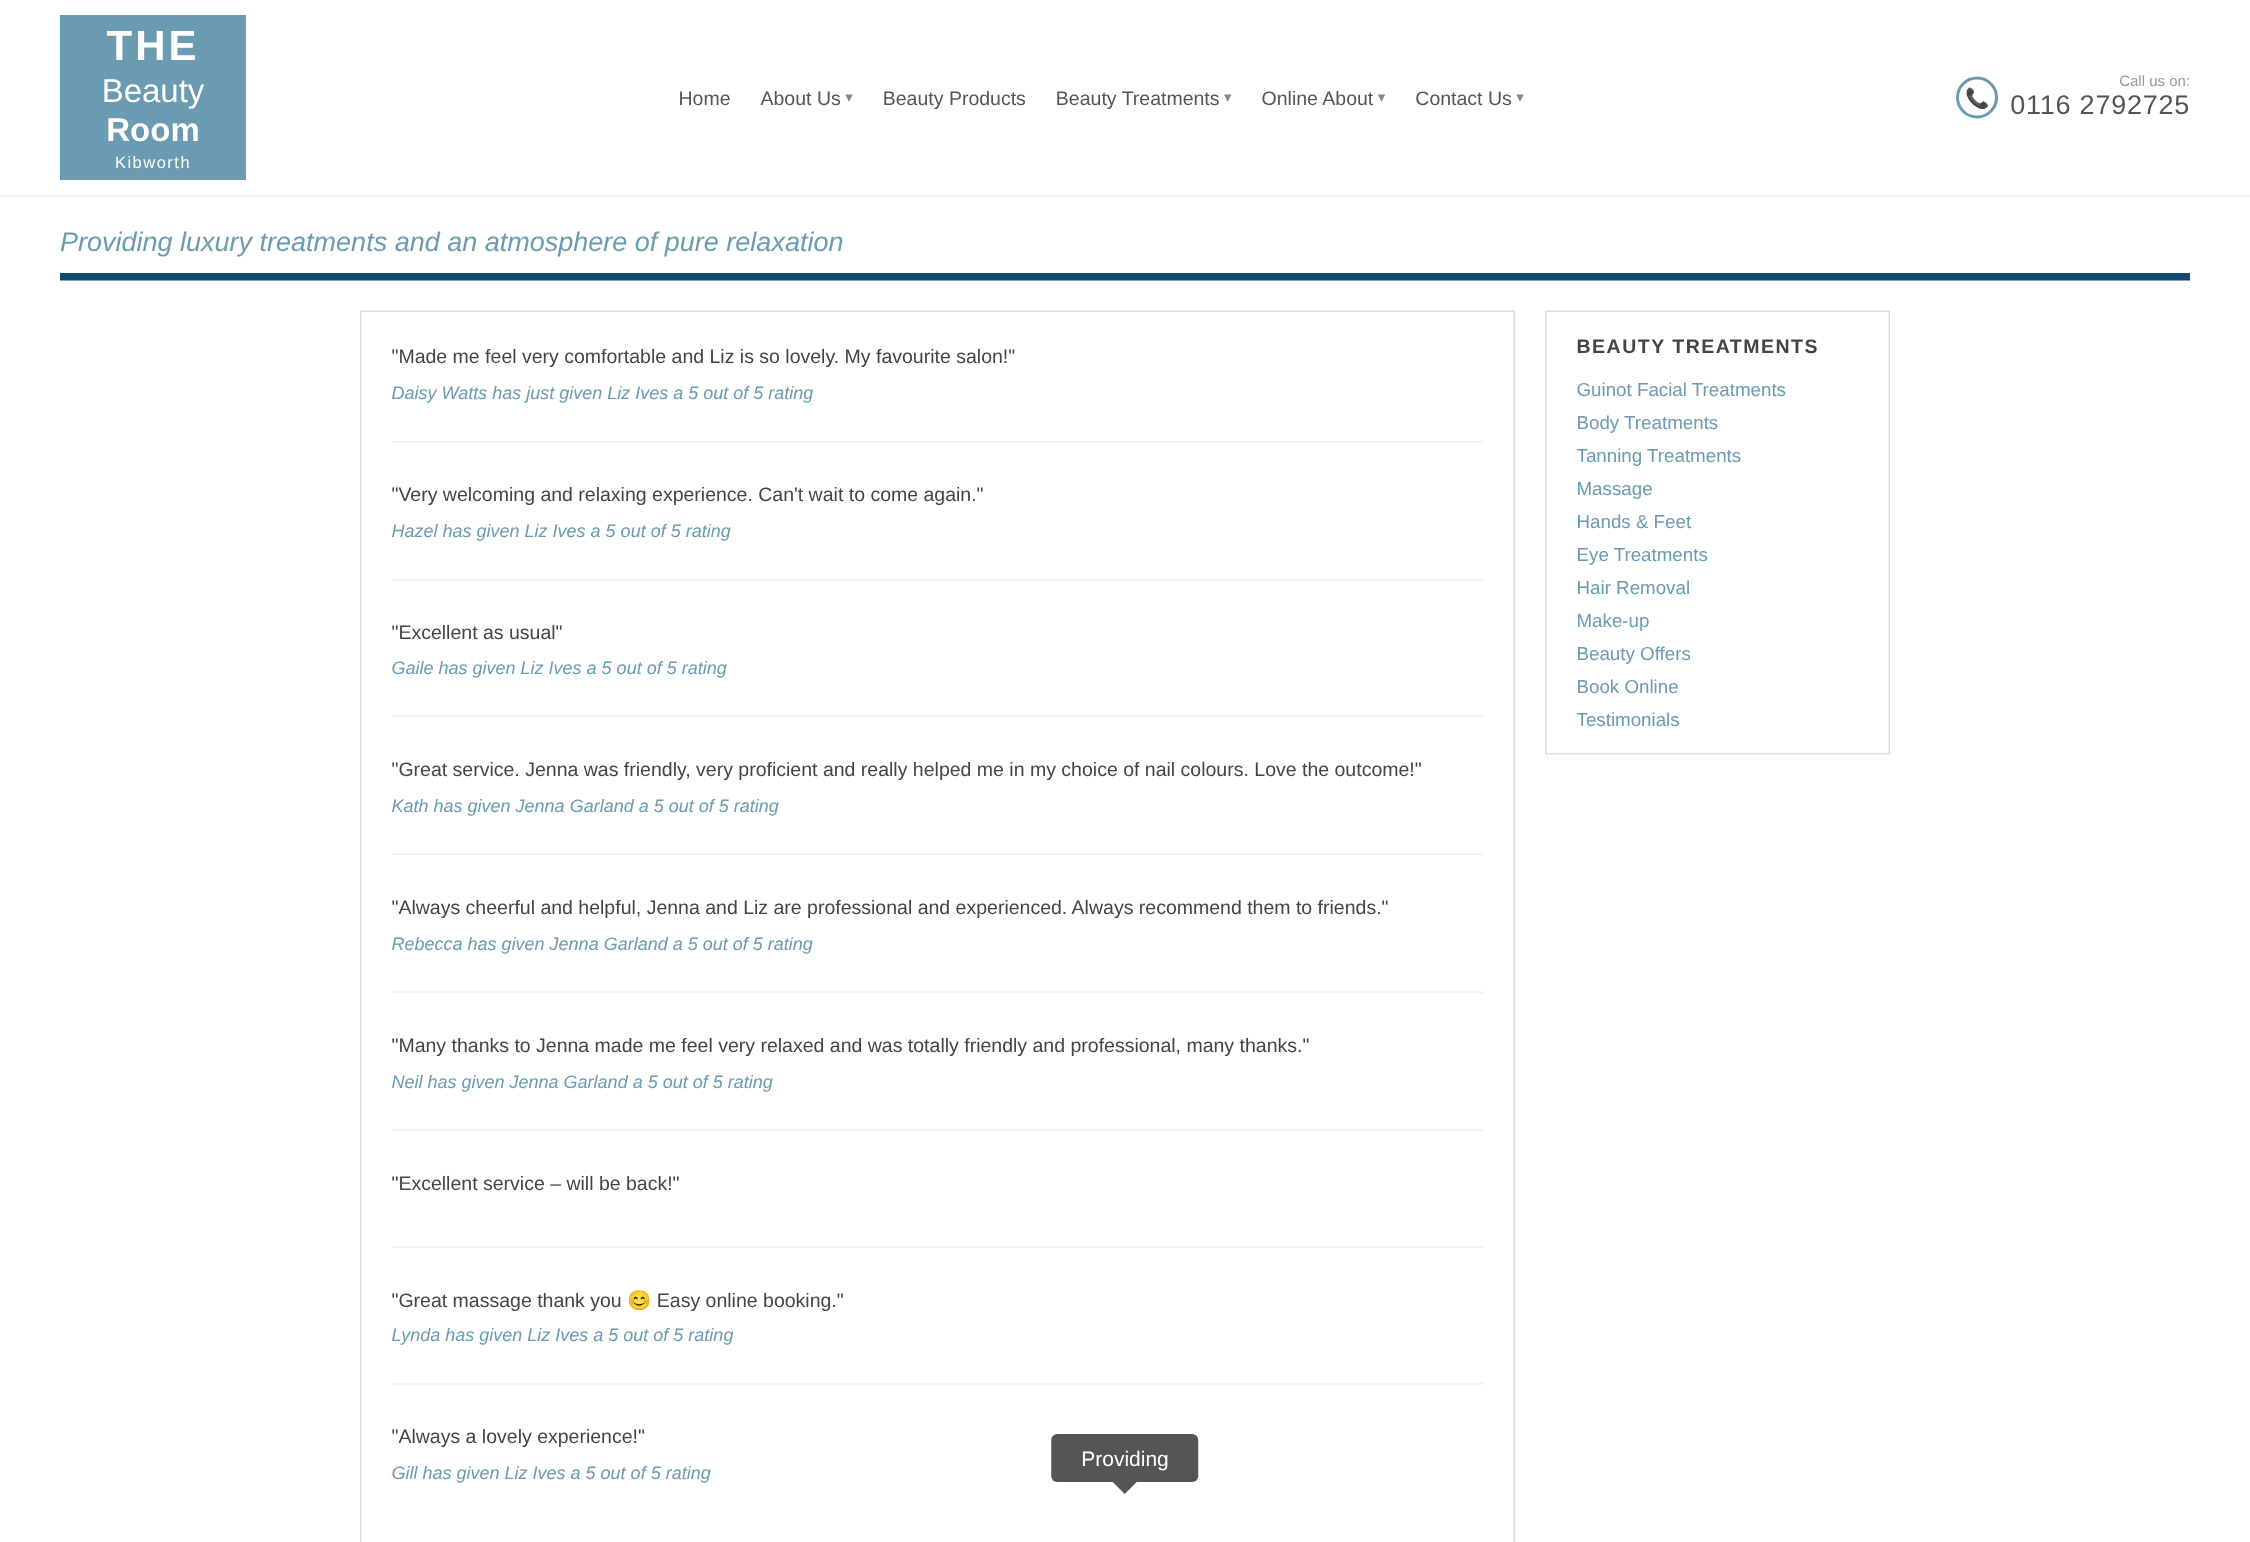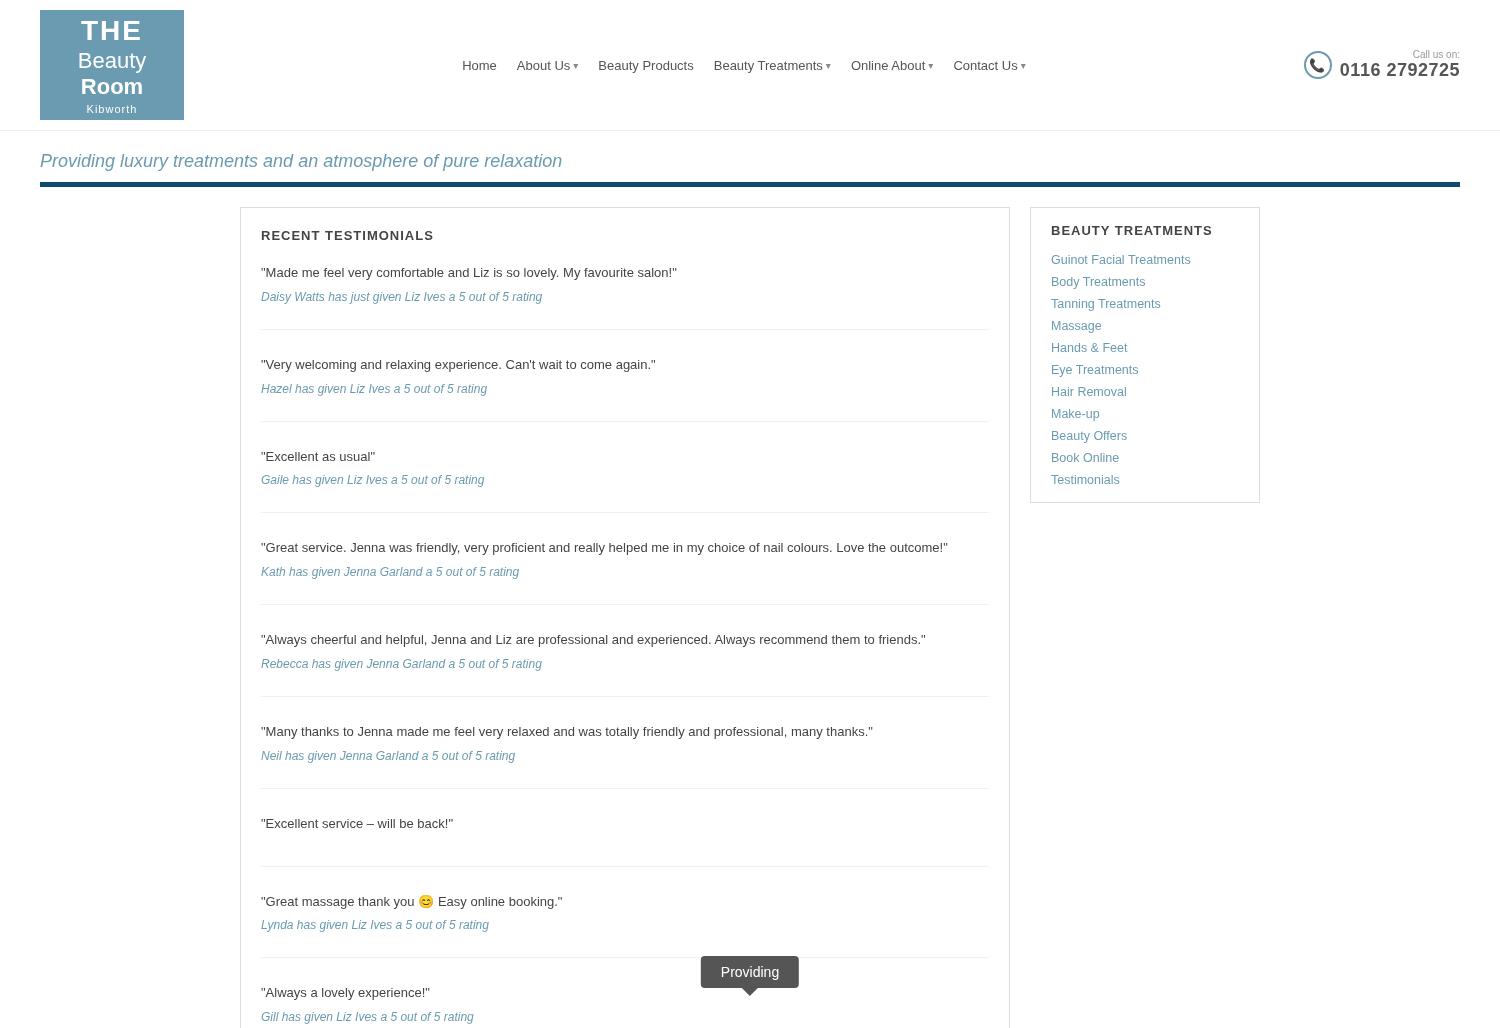--- a/index.html
+++ b/index.html
@@ -9,21 +9,21 @@
     .header {
       display: flex;
       align-items: center;
       justify-content: space-between;
       padding: 10px 40px;
       border-bottom: 1px solid #eee;
       background: #fff;
     }
     .logo-box {
       background: #6a9bb0;
-      width: 144px;
+      width: 124px;
       height: 110px;
       display: flex;
       align-items: center;
       justify-content: center;
       flex-shrink: 0;
     }
     .logo-text {
       color: #fff;
       text-align: center;
       line-height: 1.2;
@@ -63,21 +63,21 @@
       border: 2px solid #6a9bb0;
       border-radius: 50%;
       display: flex;
       align-items: center;
       justify-content: center;
       color: #6a9bb0;
       font-size: 13px;
     }
     .phone-info { display: flex; flex-direction: column; }
     .call-us-label { font-size: 10px; color: #999; }
-    .phone-number { font-size: 18px; font-weight: bold; color: #555; letter-spacing: 0.5px; }
+    .phone-number { font-size: 18px; font-weight: normal; color: #555; letter-spacing: 0.5px; }
 
     
     .tagline-bar {
       text-align: left;
       padding: 20px 0 10px;
       color: #6a9bb0;
       font-size: 18px;
       font-style: italic;
       border-bottom: 5px solid #0c4a6e;
       margin: 0 40px;
@@ -220,21 +220,20 @@
       <span class="phone-number">0116 2792725</span>
     </div>
   </div>
 </header>
 
 <div class="tagline-bar">Providing luxury treatments and an atmosphere of pure relaxation</div>
 
 <div class="main-content">
 
   <div class="testimonials-box">
-    <div class="section-title">RECENT TESTIMONIALS</div>
     <div id="testimonials-container">
         <div class="testimonial-item">
           <p class="testimonial-quote">"Made me feel very comfortable and Liz is so lovely. My favourite salon!"</p>
           <p class="testimonial-rating">Daisy Watts has just given Liz Ives a 5 out of 5 rating</p>
         </div>
         <div class="testimonial-item">
           <p class="testimonial-quote">"Very welcoming and relaxing experience. Can't wait to come again."</p>
           <p class="testimonial-rating">Hazel has given Liz Ives a 5 out of 5 rating</p>
         </div>
         <div class="testimonial-item">

